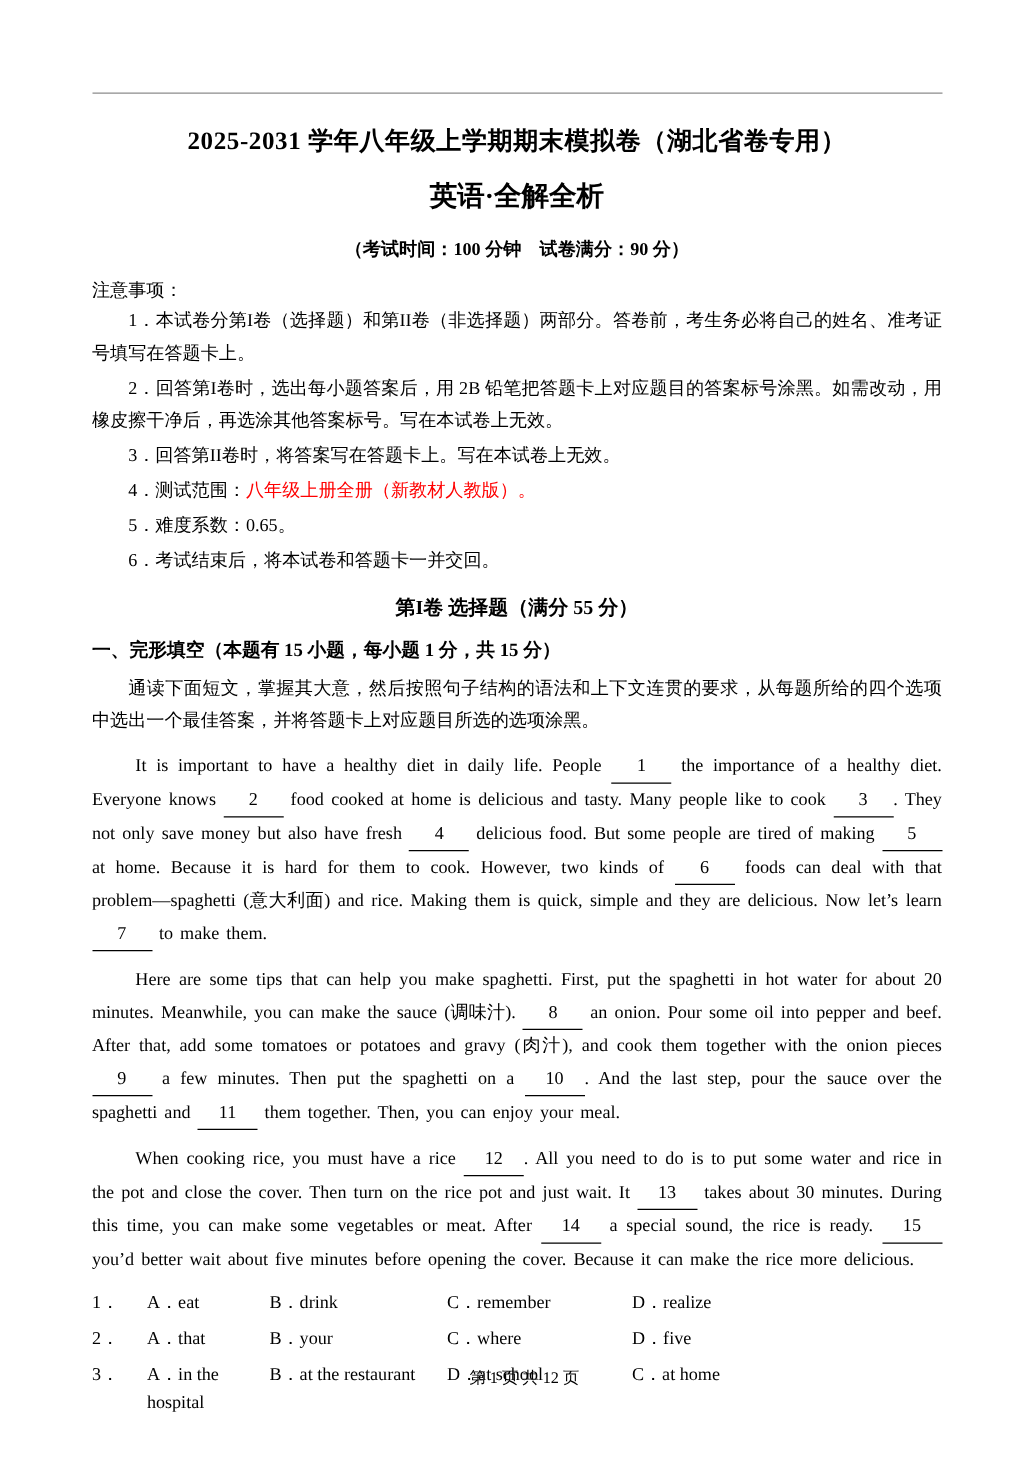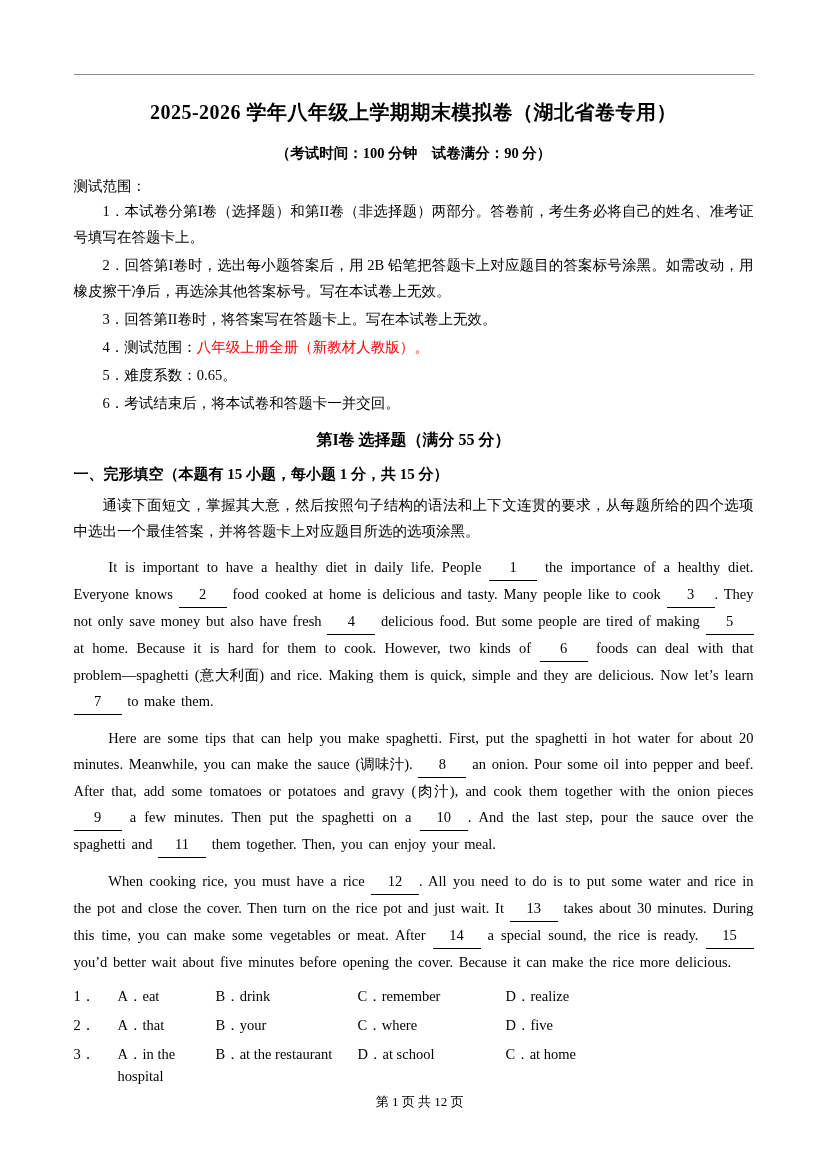--- a/index.html
+++ b/index.html
@@ -111,24 +111,25 @@
   }
 </style>
 </head>
 <body>
 
 <div class="page">
   <div class="content">
 
     <div class="top-rule"></div>
 
-    <div class="doc-title">2025-2026 学年八年级上学期期末模拟卷（湖北省卷专用）</div>
+    <div class="doc-title">2025-2031 学年八年级上学期期末模拟卷（湖北省卷专用）</div>
+    <div class="doc-subtitle">英语·全解全析</div>
     <div class="exam-info">（考试时间：100 分钟　试卷满分：90 分）</div>
 
-    <div class="notices-heading">测试范围：</div>
+    <div class="notices-heading">注意事项：</div>
 
     <p class="notice">1．本试卷分第I卷（选择题）和第II卷（非选择题）两部分。答卷前，考生务必将自己的姓名、准考证号填写在答题卡上。</p>
     <p class="notice">2．回答第I卷时，选出每小题答案后，用 2B 铅笔把答题卡上对应题目的答案标号涂黑。如需改动，用橡皮擦干净后，再选涂其他答案标号。写在本试卷上无效。</p>
     <p class="notice">3．回答第II卷时，将答案写在答题卡上。写在本试卷上无效。</p>
     <p class="notice"><span>4．测试范围：</span><span class="red-text">八年级上册全册（新教材人教版）。</span></p>
     <p class="notice">5．难度系数：0.65。</p>
     <p class="notice">6．考试结束后，将本试卷和答题卡一并交回。</p>
 
     <div class="section-header">第I卷  选择题（满分 55 分）</div>
 

